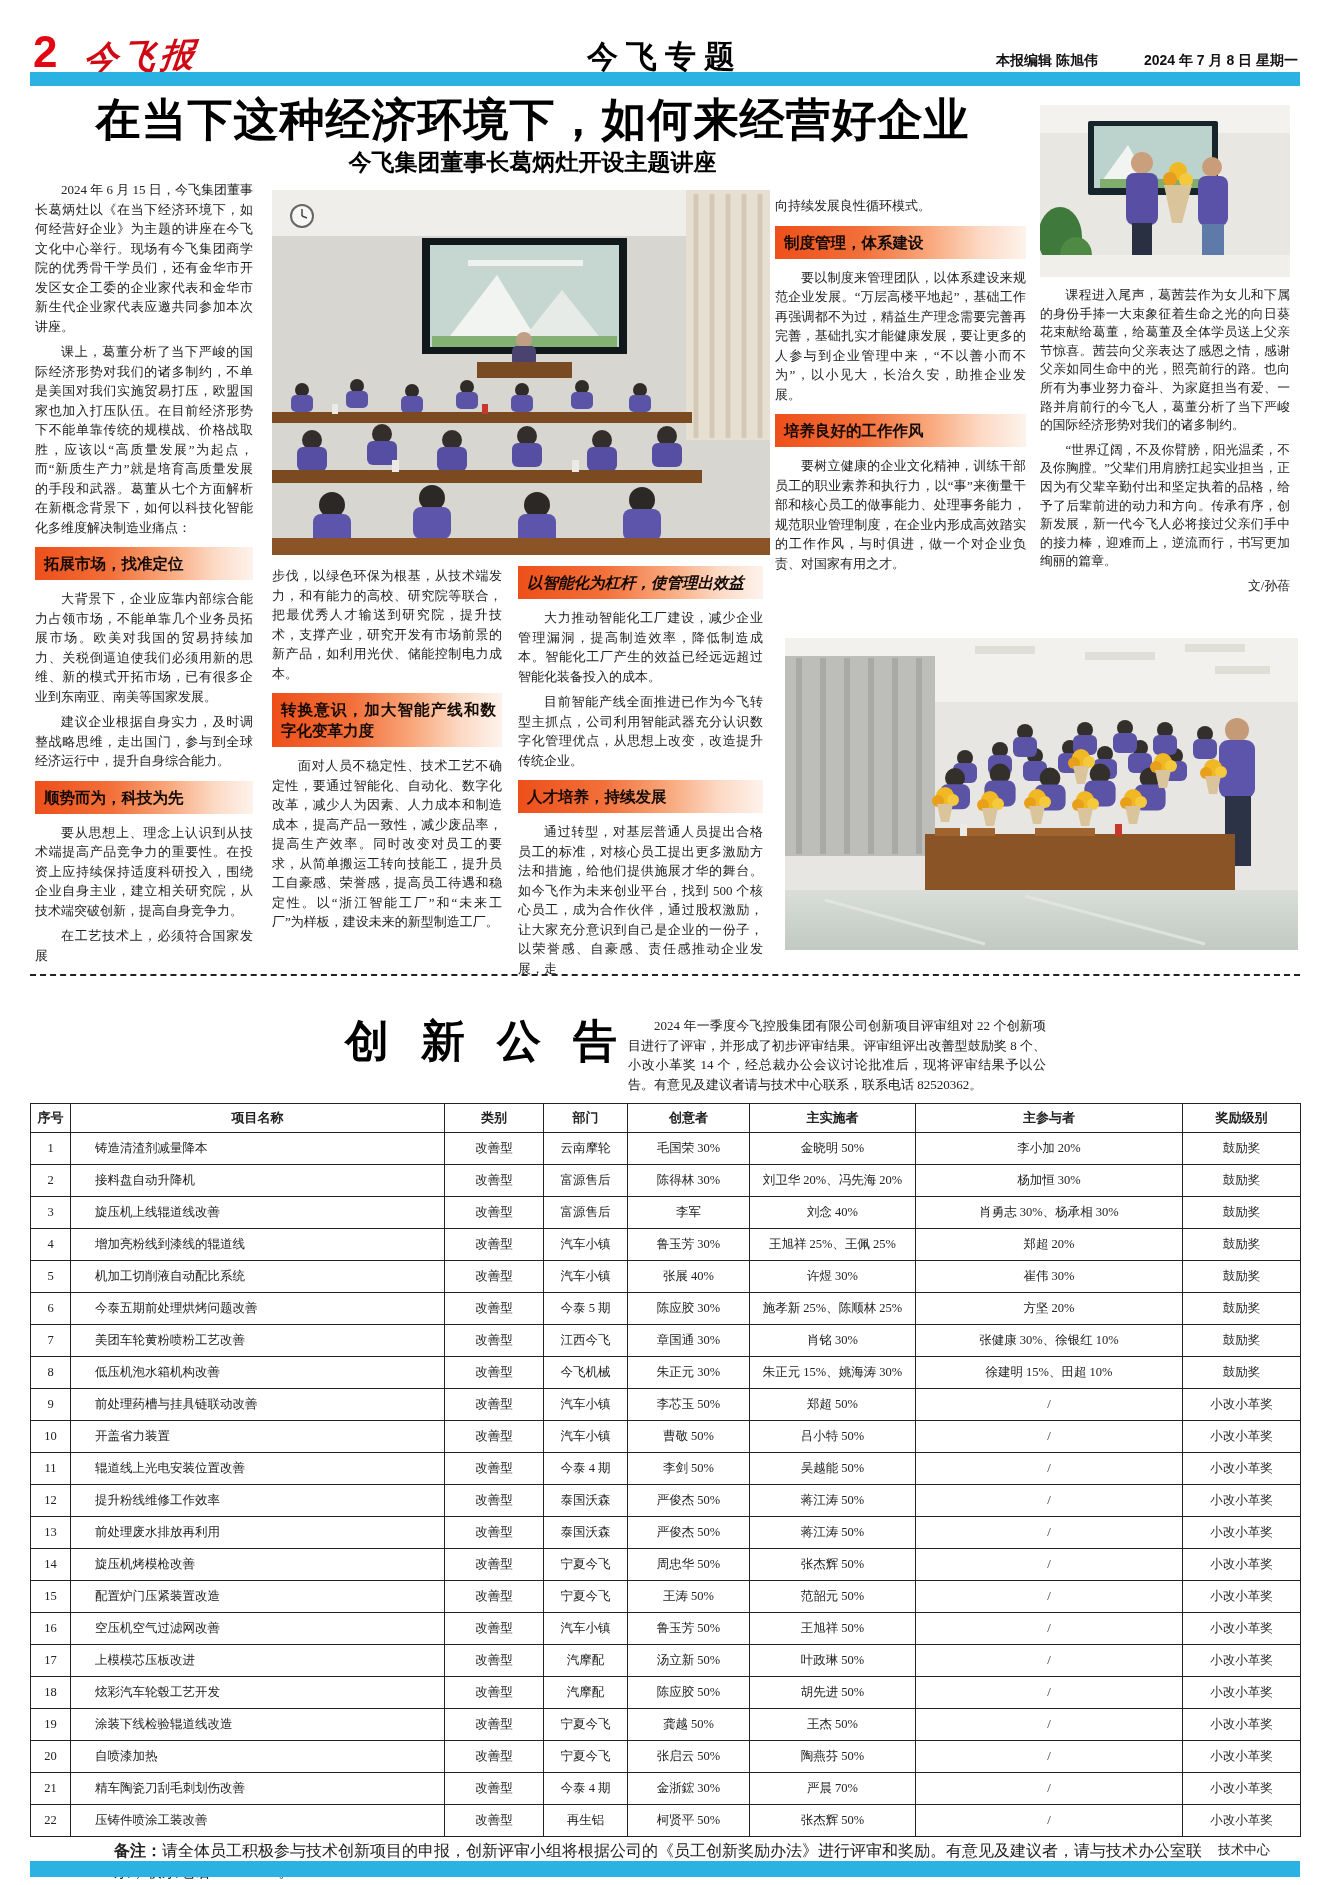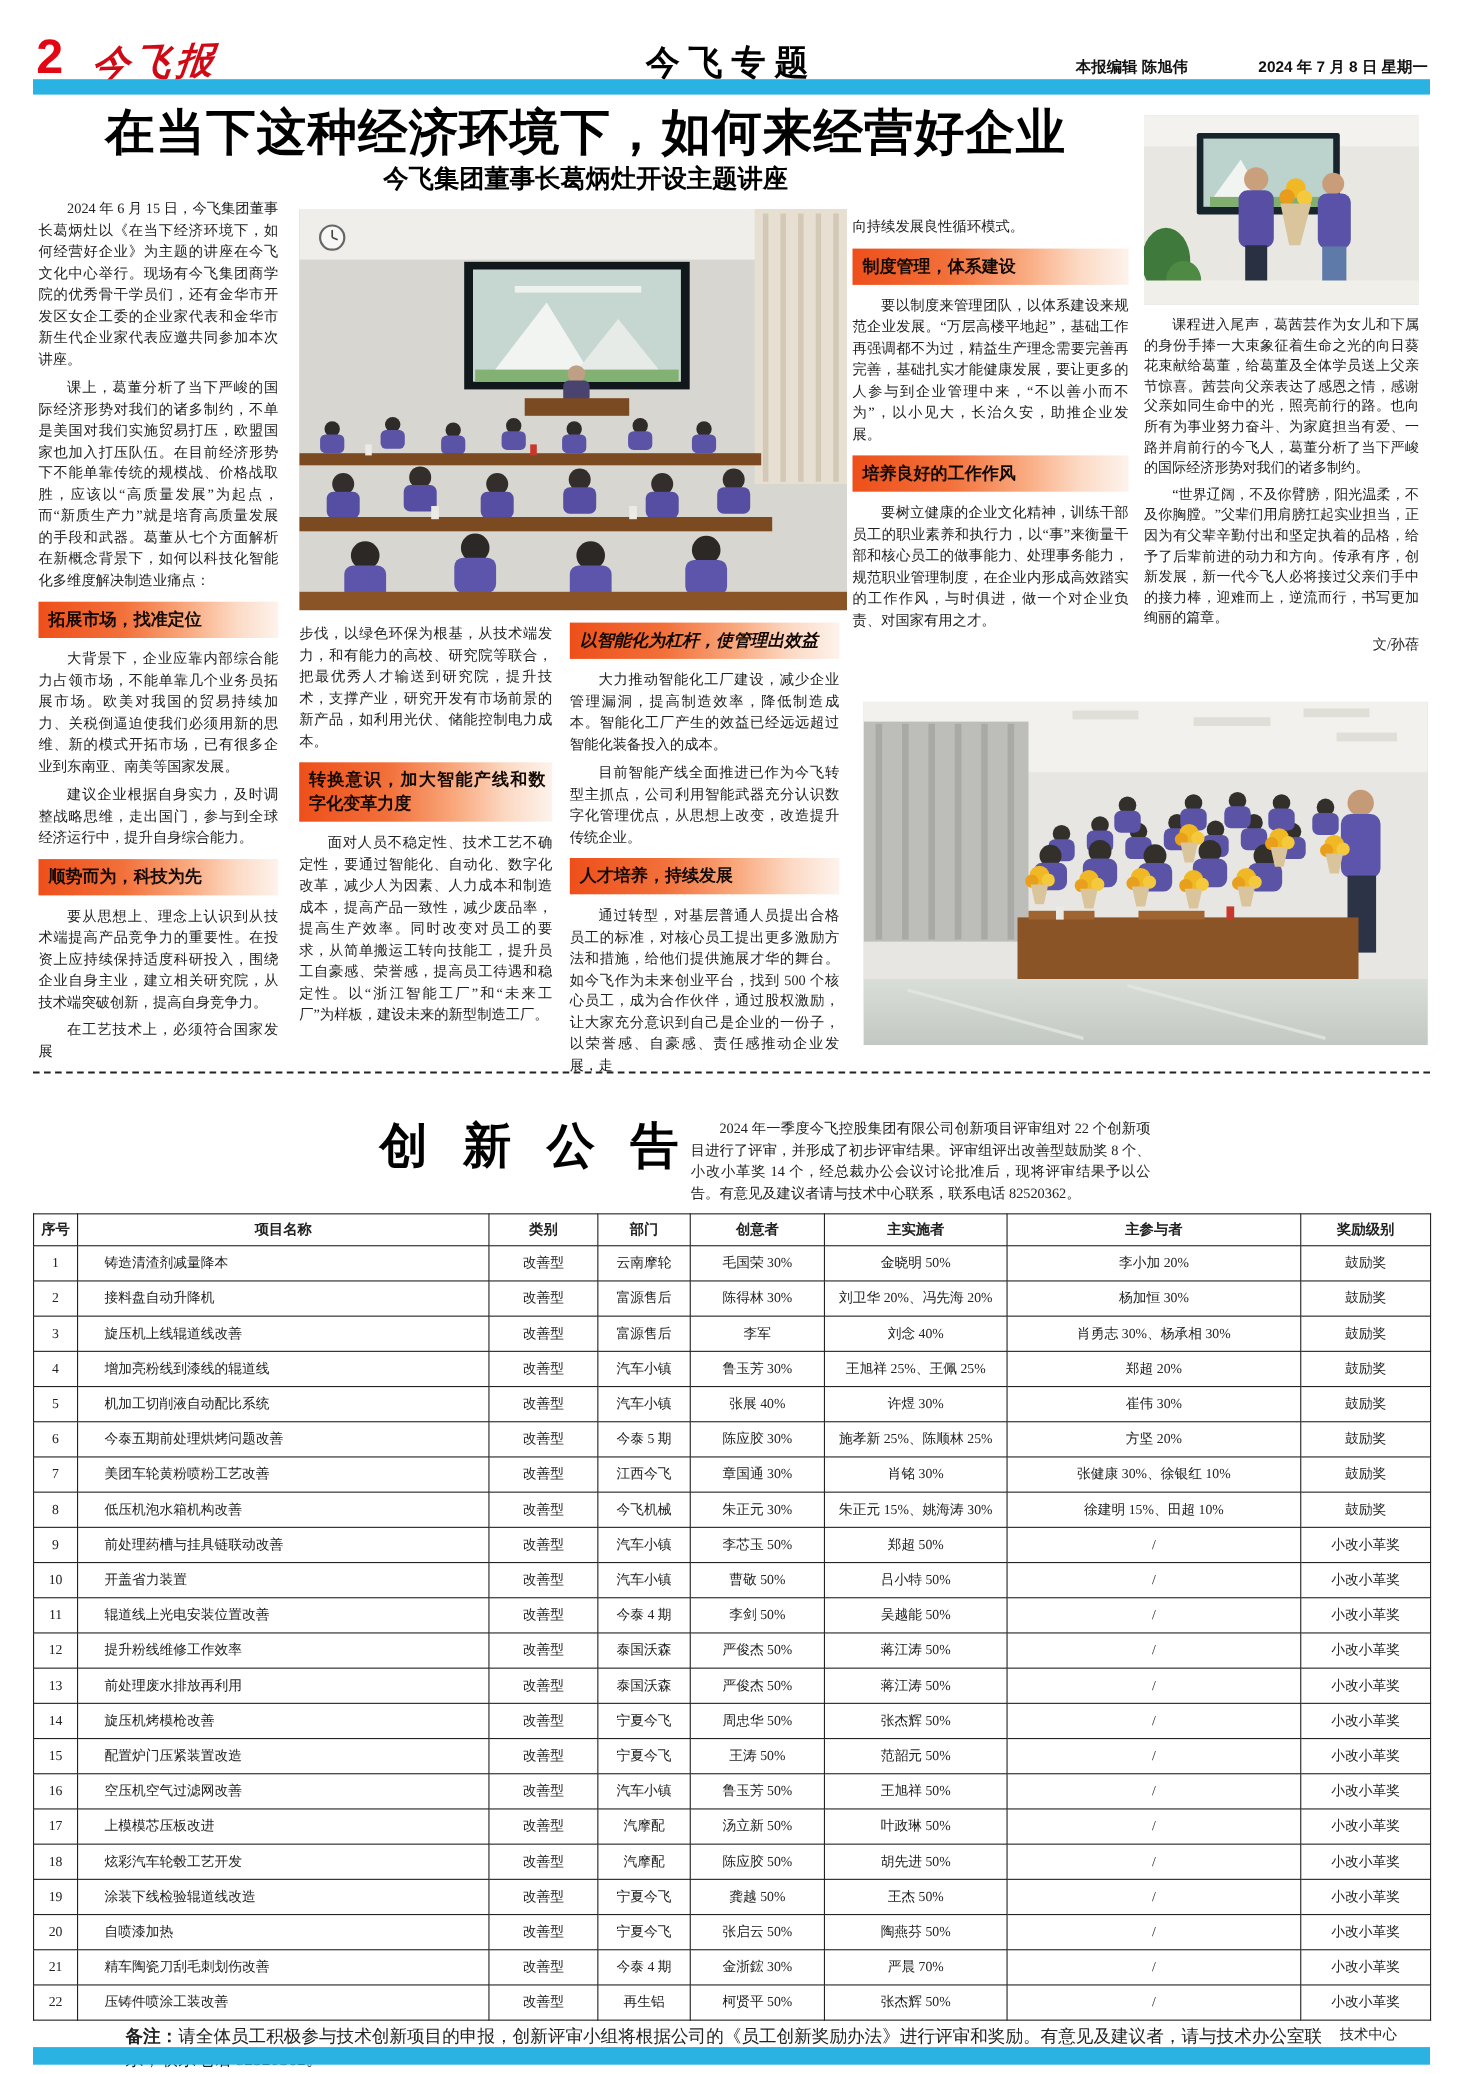--- a/index.html
+++ b/index.html
@@ -7,21 +7,21 @@
         font-family:"Liberation Serif","DejaVu Serif",serif;color:#1a1a1a;}
   .abs{position:absolute;}
 
   
   .pagenum{font-family:"Liberation Sans","DejaVu Sans",sans-serif;font-weight:800;
            font-size:44px;color:#e30613;line-height:1;}
   .logo{font-style:italic;font-weight:bold;font-size:34px;color:#cf0a14;
         transform:skewX(-8deg) rotate(-2deg);font-family:"Liberation Serif",serif;letter-spacing:4px;}
   .mast-title{width:1330px;text-align:center;font-family:"Liberation Sans","DejaVu Sans",sans-serif;
               font-weight:800;font-size:31px;letter-spacing:8px;color:#000;}
-  .mast-right{display:flex;gap:64px;font-size:14px;font-family:"Liberation Sans",sans-serif;
+  .mast-right{display:flex;gap:46px;font-size:14px;font-family:"Liberation Sans",sans-serif;
               font-weight:600;color:#111;}
   .cyanbar{background:#29b2e2;height:14px;width:1270px;left:30px;}
 
   
   .a-title{width:995px;text-align:center;font-family:"Liberation Sans","DejaVu Sans",sans-serif;
            font-weight:800;font-size:45px;letter-spacing:1px;color:#000;}
   .a-sub{width:995px;text-align:center;font-family:"Liberation Sans","DejaVu Sans",sans-serif;
          font-weight:600;font-size:23px;color:#000;}
   .col{font-size:13px;line-height:19.5px;text-align:justify;color:#222;}
   .col p{margin:0 0 6px 0;text-indent:2em;}

